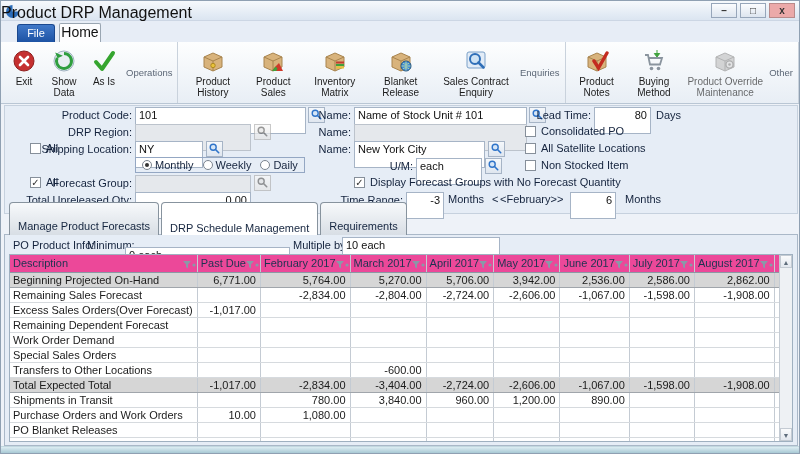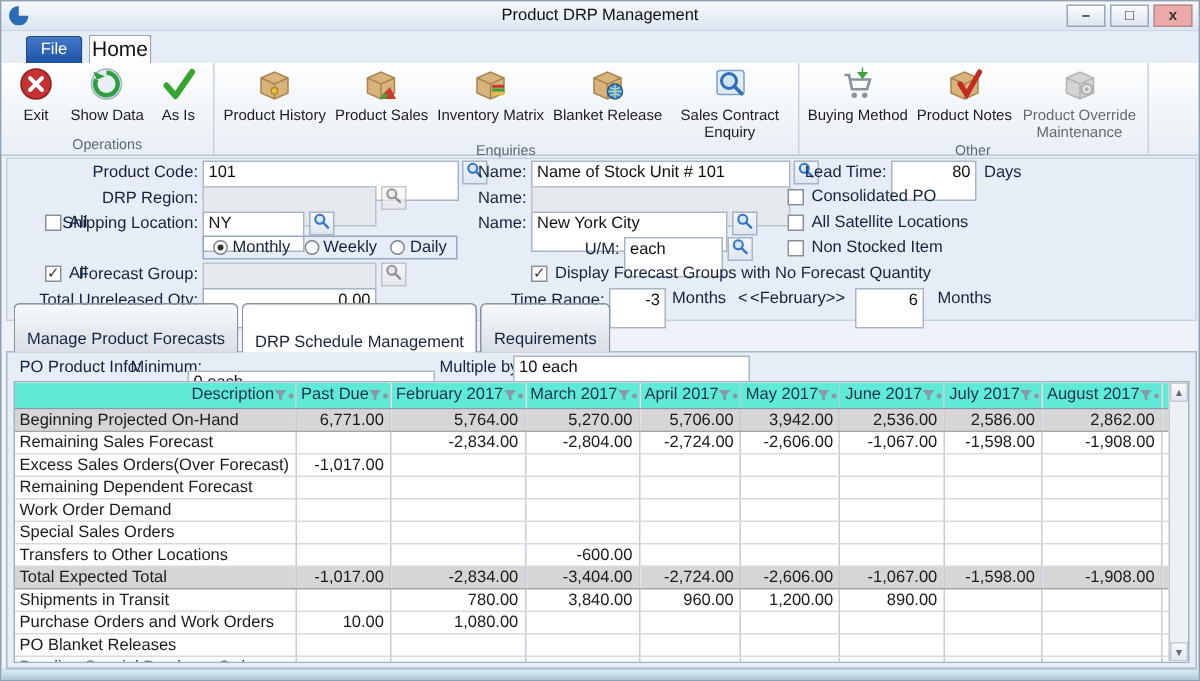--- a/index.html
+++ b/index.html
@@ -6,36 +6,36 @@
   html,body { background:#cfd8e4; }
   .window{
     position:relative; width:800px; height:454px; margin:0 auto;
     border:1px solid #8fa0b2; background:#eef2f8;
     font-family:"Liberation Sans", sans-serif; overflow:hidden;
   }
   
   .titlebar{position:absolute;top:0;left:0;right:0;height:20px;
     background:linear-gradient(#f6f9fc,#dbe5f1);border-bottom:1px solid #ccd6e4;}
   .appicon{position:absolute;left:5px;top:3px;width:13px;height:13px;}
-  .wintitle{position:absolute;left:0;right:0;top:3px;text-align:center;font-size:11px;color:#111;}
+  .wintitle{position:absolute;left:0;right:0;top:3px;text-align:left;font-size:16px;color:#111;}
   .winbtns{position:absolute;right:4px;top:2px;display:flex;gap:3px;}
   .winbtn{width:26px;height:15px;border:1px solid #97a6ba;background:linear-gradient(#fbfcfe,#dde5ef);
     font-size:10px;line-height:13px;text-align:center;color:#333;font-weight:bold;}
   .winbtn.close{background:#eba9a9;border-color:#b98a8a;}
   
   .ribbontabs{position:absolute;top:20px;left:0;right:0;height:21px;background:#e7edf6;}
   .ftab{position:absolute;left:16px;top:3px;width:38px;height:18px;border-radius:3px 3px 0 0;
     background:linear-gradient(#4078c8,#1d53a4);border:1px solid #1a488f;border-bottom:none;
     color:#fff;font-size:11px;text-align:center;line-height:16px;}
   .htab{position:absolute;left:58px;top:2px;width:42px;height:19px;border-radius:2px 2px 0 0;
     background:#fdfdfe;border:1px solid #9aa6b2;border-bottom:none;
     color:#111;font-size:14px;text-align:center;line-height:17px;}
   .ribbonbody{position:absolute;top:41px;left:0;right:0;height:62px;
     background:linear-gradient(#fdfefe,#e8eef5);border-bottom:1px solid #b9c6d4;display:flex;}
-  .rgroup{display:flex;flex-direction:column;align-items:center;border-right:1px solid #c9d2dc;padding:1px 3px 0 3px;}
+  .rgroup{display:flex;flex-direction:row;align-items:center;border-right:1px solid #c9d2dc;padding:1px 3px 0 3px;}
   .rbtns{display:flex;align-items:flex-start;flex:1;}
   .rbtn{min-width:40px;max-width:84px;padding:1px 3px 0 3px;text-align:center;cursor:default;}
   .ricon{display:inline-block;height:25px;}
   .rlabel{font-size:10px;line-height:1.08;color:#1c1c1c;white-space:normal;}
   .rbtn.disabled{filter:grayscale(1);opacity:.66;}
   .grouplabel{font-size:9.5px;color:#5c6776;padding:0 2px 1px 2px;}
   
   .formpanel{position:absolute;top:104px;left:3px;width:794px;height:109px;
     background:#e6edf6;border:1px solid #c6d1de;font-size:11px;color:#14233d;}
   .flabel{position:absolute;text-align:right;font-size:11px;color:#14233d;line-height:15px;}
@@ -60,22 +60,22 @@
   .tab{height:16px;line-height:15px;padding:16px 8px;font-size:11px;color:#15253f;
     background:linear-gradient(#f7f9fb,#d8dee5);border:1px solid #87939e;border-bottom:none;border-radius:4px 4px 0 0;white-space:nowrap;}
   .tab.active{background:#fff;height:19px;line-height:18px;z-index:4;}
   
   .contentpanel{position:absolute;top:233px;left:3px;width:794px;bottom:7px;
     background:#e6edf6;border:1px solid #aab8c8;}
   .porow{position:absolute;top:0;left:0;right:0;height:19px;}
   .gridwrap{position:absolute;top:19px;left:4px;right:4px;bottom:3px;background:#fff;
     border:1px solid #9fb0c0;overflow:hidden;}
   table.grid{border-collapse:collapse;table-layout:fixed;}
-  .grid th{height:17px;font-weight:normal;font-size:11px;color:#1c3350;background:#5eead4;
-    border-bottom:1px solid #8c98a4;border-right:1px solid #c4cbd3;position:relative;text-align:right;padding:0 14px 0 3px;white-space:nowrap;overflow:hidden;}
+  .grid th{height:17px;font-weight:normal;font-size:11px;color:#1c3350;background:#ec4899;
+    border-bottom:1px solid #8c98a4;border-right:1px solid #c4cbd3;position:relative;text-align:left;padding:0 14px 0 3px;white-space:nowrap;overflow:hidden;}
   .grid td{height:15px;font-size:11px;color:#1b1b1b;border-right:1px solid #c4cbd3;
     border-bottom:1px solid #d6dade;padding:0 4px;white-space:nowrap;overflow:hidden;background:#fff;}
   .grid td.desc{text-align:left;padding-left:3px;}
   .grid td.num{text-align:right;}
   .grid tr.hl td{background:#d6d6d6;border-bottom:1px solid #a0a5ab;}
   .ficon{position:absolute;right:1px;top:4px;}
   .vscroll{position:absolute;top:0;right:0;bottom:0;width:13px;background:#eef1f4;border-left:1px solid #c4cbd3;}
   .varrow{position:absolute;left:0;width:12px;height:13px;font-size:7px;line-height:13px;text-align:center;color:#5f6d7c;background:linear-gradient(#fafbfc,#e2e7ee);border:1px solid #c4cbd3;}
   .varrow.up{top:0;} .varrow.down{bottom:0;}
   
@@ -155,30 +155,30 @@
                 <rect x="3" y="3" width="18" height="16" rx="2" fill="#e2ecf7" stroke="#7aa0c8"></rect>
                 <circle cx="11" cy="10" r="5" fill="#cfe3f4" stroke="#2f6fb8" stroke-width="2"></circle>
                 <path d="M14.5 13.5l5 5" stroke="#2f6fb8" stroke-width="2.5" stroke-linecap="round"></path>
               </svg></span><div class="rlabel">Sales Contract Enquiry</div></div>
         </div>
         <div class="grouplabel">Enquiries</div>
       </div>
       <div class="rgroup">
         <div class="rbtns">
           <div class="rbtn"><span class="ricon"><svg width="24" height="24" viewBox="0 0 24 24">
+                <path d="M3 8l9-4 9 4v10l-9 4-9-4z" fill="#d8b37c" stroke="#a8844e"></path>
+                <path d="M3 8l9 4 9-4M12 12v10" stroke="#a8844e" fill="none"></path>
+                <path d="M9 12l4.5 7L22 4" fill="none" stroke="#c32b20" stroke-width="3.4" stroke-linecap="round"></path>
+              </svg></span><div class="rlabel">Product Notes</div></div>
+          <div class="rbtn"><span class="ricon"><svg width="24" height="24" viewBox="0 0 24 24">
                 <path d="M3 6h3l2 9.5h10l2-6.5H7" fill="none" stroke="#8a949e" stroke-width="1.8"></path>
                 <circle cx="9.5" cy="19.5" r="1.8" fill="#8a949e"></circle>
                 <circle cx="16.5" cy="19.5" r="1.8" fill="#8a949e"></circle>
                 <path d="M15 1v4.5M12.3 4.5L15 8l2.7-3.5z" fill="#3fa23c" stroke="#3fa23c"></path>
               </svg></span><div class="rlabel">Buying Method</div></div>
-          <div class="rbtn"><span class="ricon"><svg width="24" height="24" viewBox="0 0 24 24">
-                <path d="M3 8l9-4 9 4v10l-9 4-9-4z" fill="#d8b37c" stroke="#a8844e"></path>
-                <path d="M3 8l9 4 9-4M12 12v10" stroke="#a8844e" fill="none"></path>
-                <path d="M9 12l4.5 7L22 4" fill="none" stroke="#c32b20" stroke-width="3.4" stroke-linecap="round"></path>
-              </svg></span><div class="rlabel">Product Notes</div></div>
           <div class="rbtn disabled"><span class="ricon"><svg width="24" height="24" viewBox="0 0 24 24">
                 <path d="M3 8l9-4 9 4v10l-9 4-9-4z" fill="#bdc1c6" stroke="#8b9096"></path>
                 <path d="M3 8l9 4 9-4M12 12v10" stroke="#8b9096" fill="none"></path>
                 <circle cx="16.5" cy="15.5" r="3.6" fill="#d9dce0" stroke="#85898e" stroke-width="1.4"></circle>
                 <circle cx="16.5" cy="15.5" r="1.3" fill="#85898e"></circle>
               </svg></span><div class="rlabel">Product Override Maintenance</div></div>
         </div>
         <div class="grouplabel">Other</div>
       </div>
     </div>

